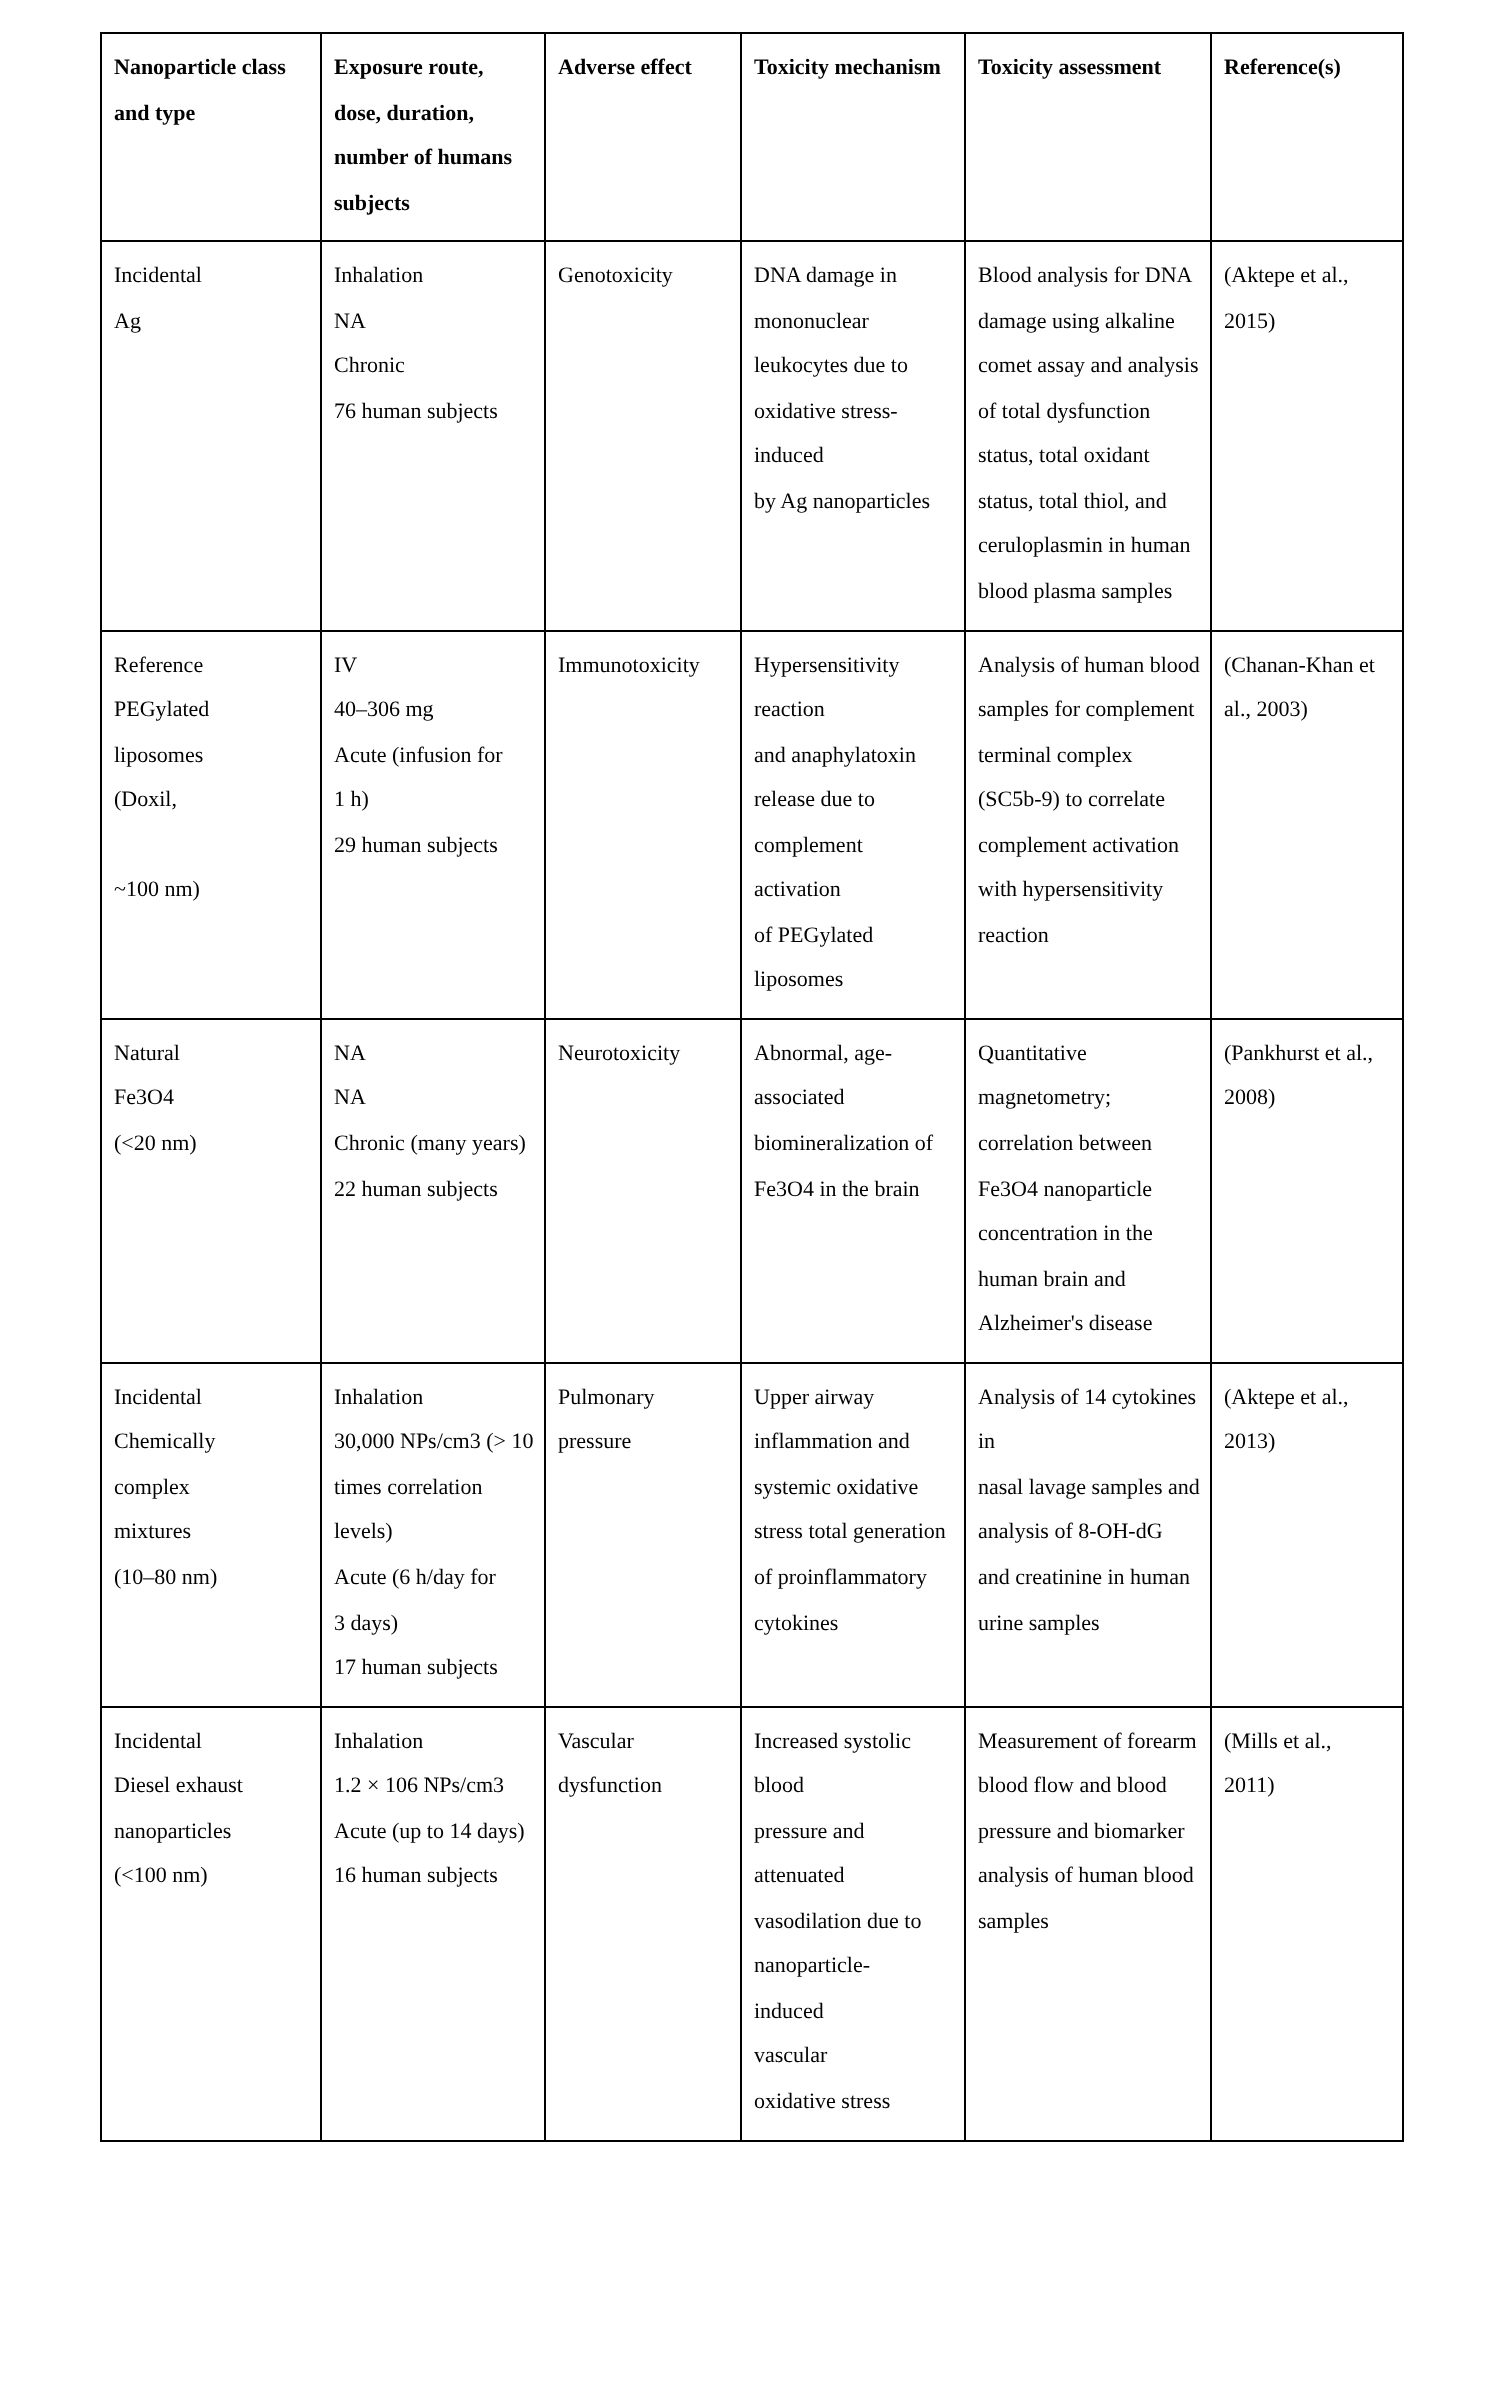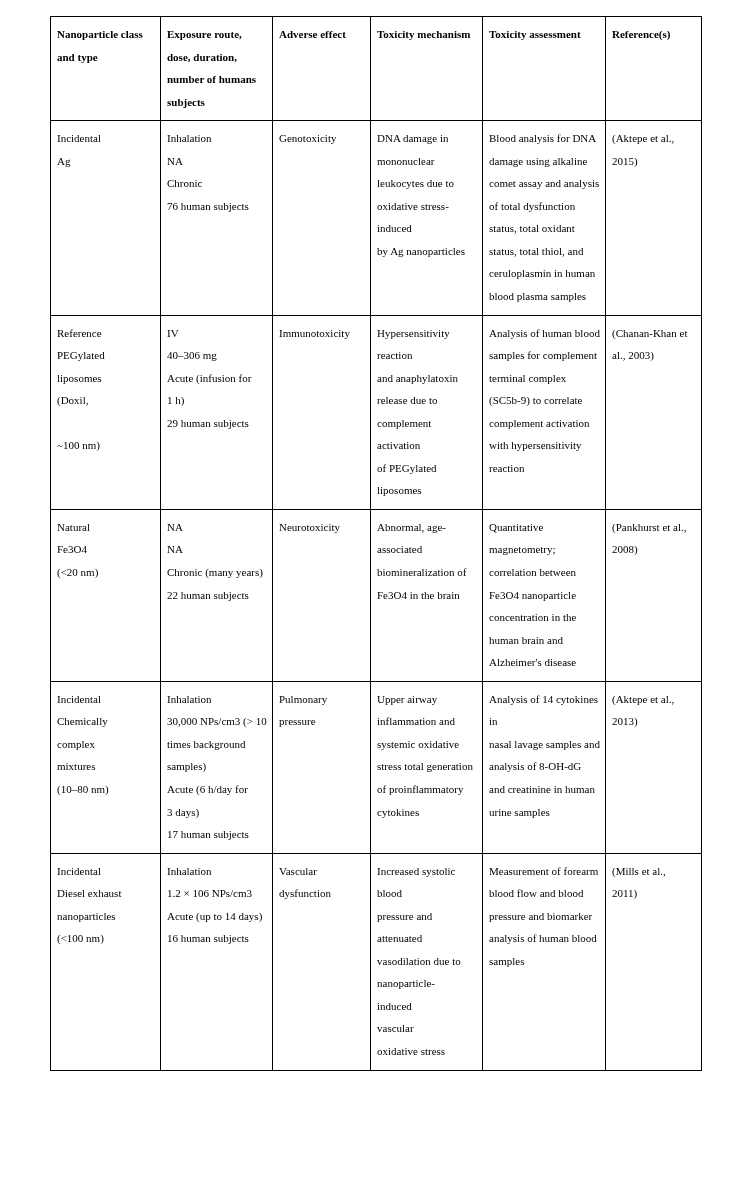--- a/index.html
+++ b/index.html
@@ -192,21 +192,21 @@
           <td>
             <span class="cell-line">Incidental</span>
             <span class="cell-line">Chemically</span>
             <span class="cell-line">complex</span>
             <span class="cell-line">mixtures</span>
             <span class="cell-line">(10–80 nm)</span>
           </td>
           <td>
             <span class="cell-line">Inhalation</span>
             <span class="cell-line">30,000 NPs/cm3 (&gt; 10</span>
-            <span class="cell-line">times background samples)</span>
+            <span class="cell-line">times correlation levels)</span>
             <span class="cell-line">Acute (6 h/day for</span>
             <span class="cell-line">3 days)</span>
             <span class="cell-line">17 human subjects</span>
           </td>
           <td>
             <span class="cell-line">Pulmonary</span>
             <span class="cell-line">pressure</span>
           </td>
           <td>
             <span class="cell-line">Upper airway</span>

